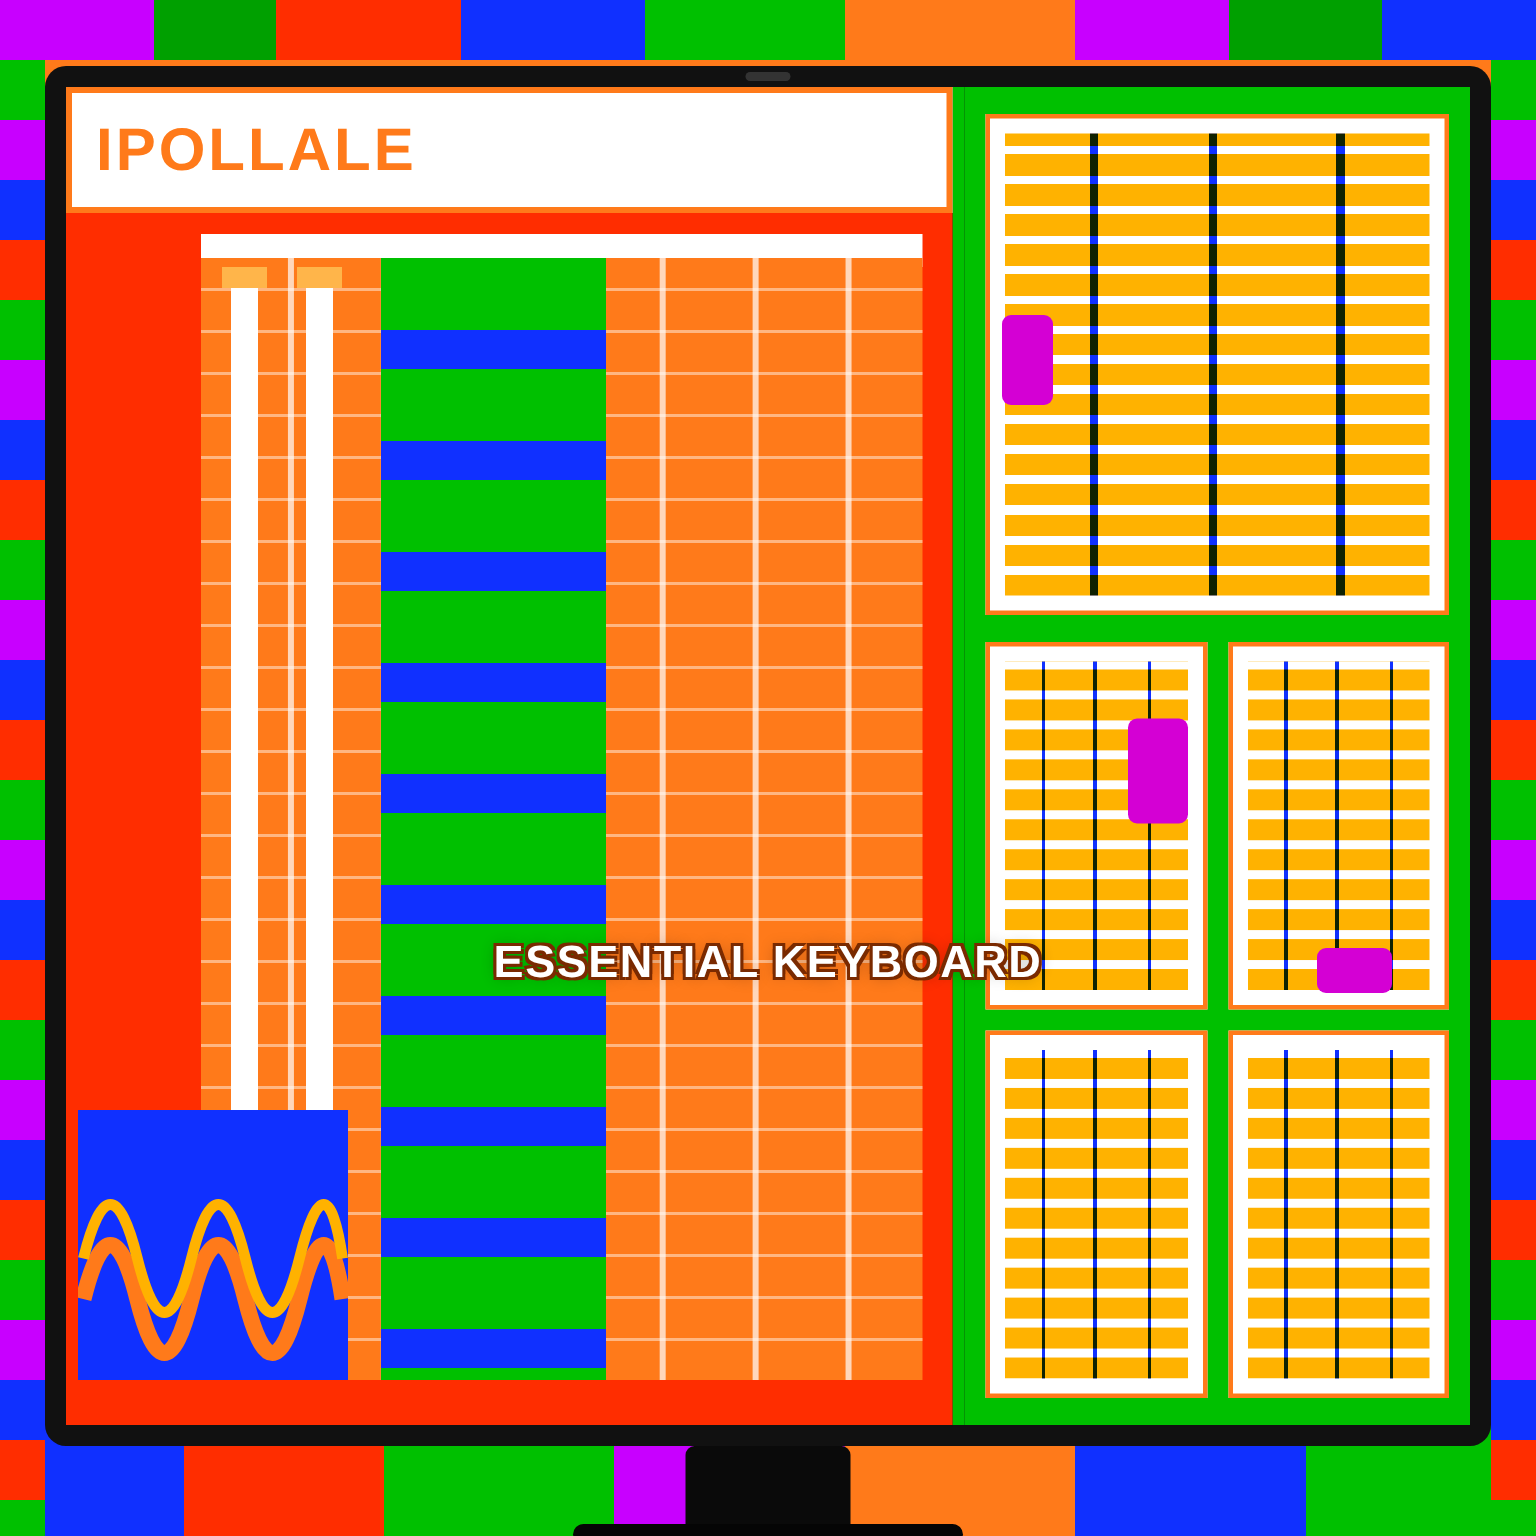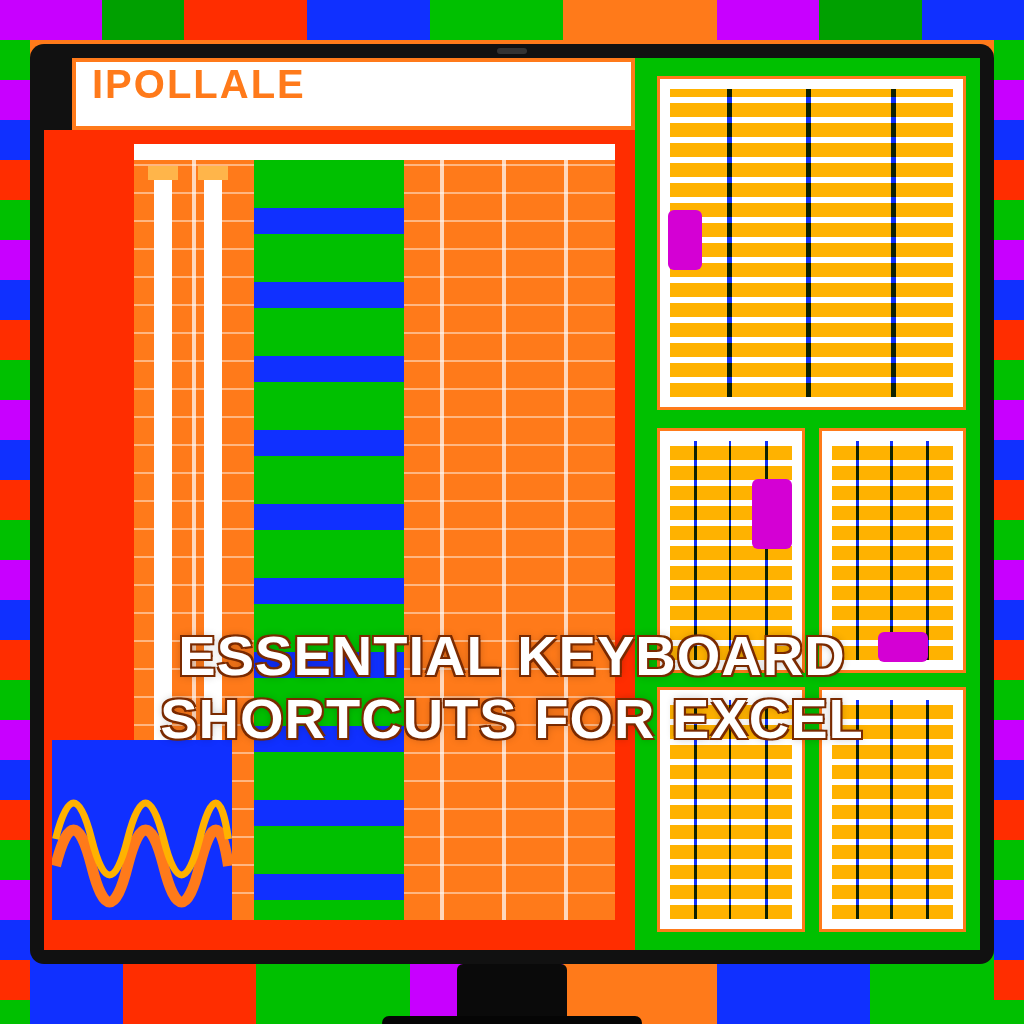--- a/index.html
+++ b/index.html
@@ -33,23 +33,22 @@
     bottom:-66px; width:260px; height:14px; background:#050505; border-radius:7px; }
 
   .screen { position:absolute; inset:14px; overflow:hidden; display:flex; }
 
   
   .left  { flex:0 0 64%; display:flex; flex-direction:column; border-right:8px solid #00c000; }
   .right { flex:1; background:#00c000; position:relative; padding:18px 14px; display:flex; flex-direction:column; gap:18px; }
 
   
   .titlebar {
-    height:72px; background:#fff; border:4px solid #ff7a1a; display:flex; align-items:flex-start;
+    height:84px; background:#fff; border:4px solid #ff7a1a; display:flex; align-items:center;
     padding:0 16px;
-    margin-left:28px;
   }
   .titlebar span {
     font-weight:900; font-size:40px; letter-spacing:2px; color:#ff7a1a;
     font-family:"Arial Black", Arial, sans-serif;
   }
 
   .left-body { flex:1; position:relative; background:#ff2d00; }
 
   
   .slab {
@@ -103,21 +102,21 @@
   .c2 .splotch { right:10px; top:20%; width:40px; height:70px; }
   .c3 .splotch { left:40%;  bottom:8px; width:50px; height:30px; }
 
   .right .wide { flex:1.3; }
   .grid2 { flex:2; display:grid; grid-template-columns:1fr 1fr; gap:14px; }
 
   
   .title {
     position:absolute; left:0; right:0; top:625px;
     text-align:center; pointer-events:none;
-    font-weight:900; font-size:56px; line-height:1.12; letter-spacing:1px;
+    font-weight:900; font-size:30px; line-height:1.12; letter-spacing:1px;
     color:#fff;
     text-shadow:
       -2px -2px 0 #7a2a00, 2px -2px 0 #7a2a00, -2px 2px 0 #7a2a00, 2px 2px 0 #7a2a00,
       0 0 10px rgba(0,0,0,.3);
     font-family:"Arial Black", Impact, Arial, sans-serif;
     text-transform:uppercase;
   }
 </style>
 </head>
 <body>
@@ -171,14 +170,13 @@
           <div class="bars"></div>
         </div>
       </div>
     </div>
 
   </div>
 </div>
 
 <div class="title">
   <div>ESSENTIAL KEYBOARD</div>
-  <div>SHORTCUTS FOR EXCEL</div>
 </div>
 
 </body></html>

